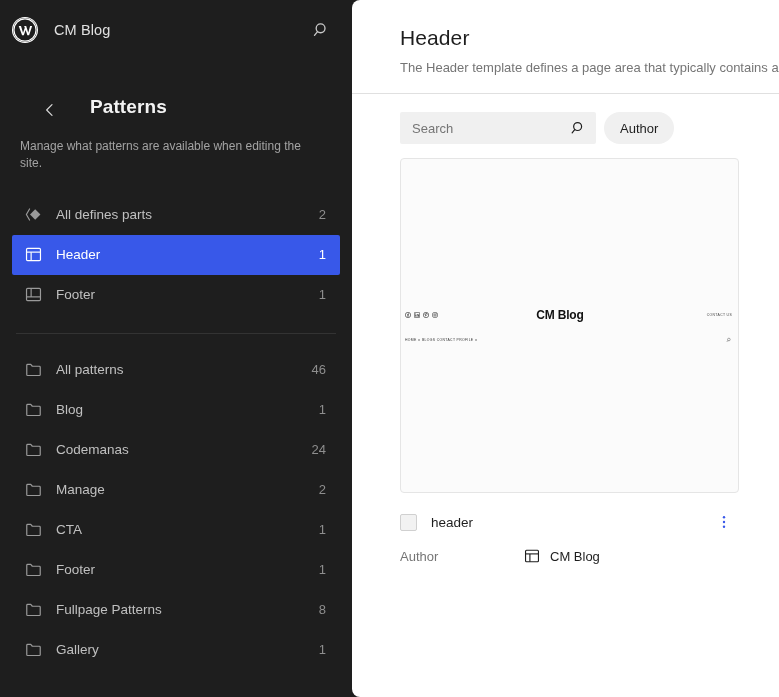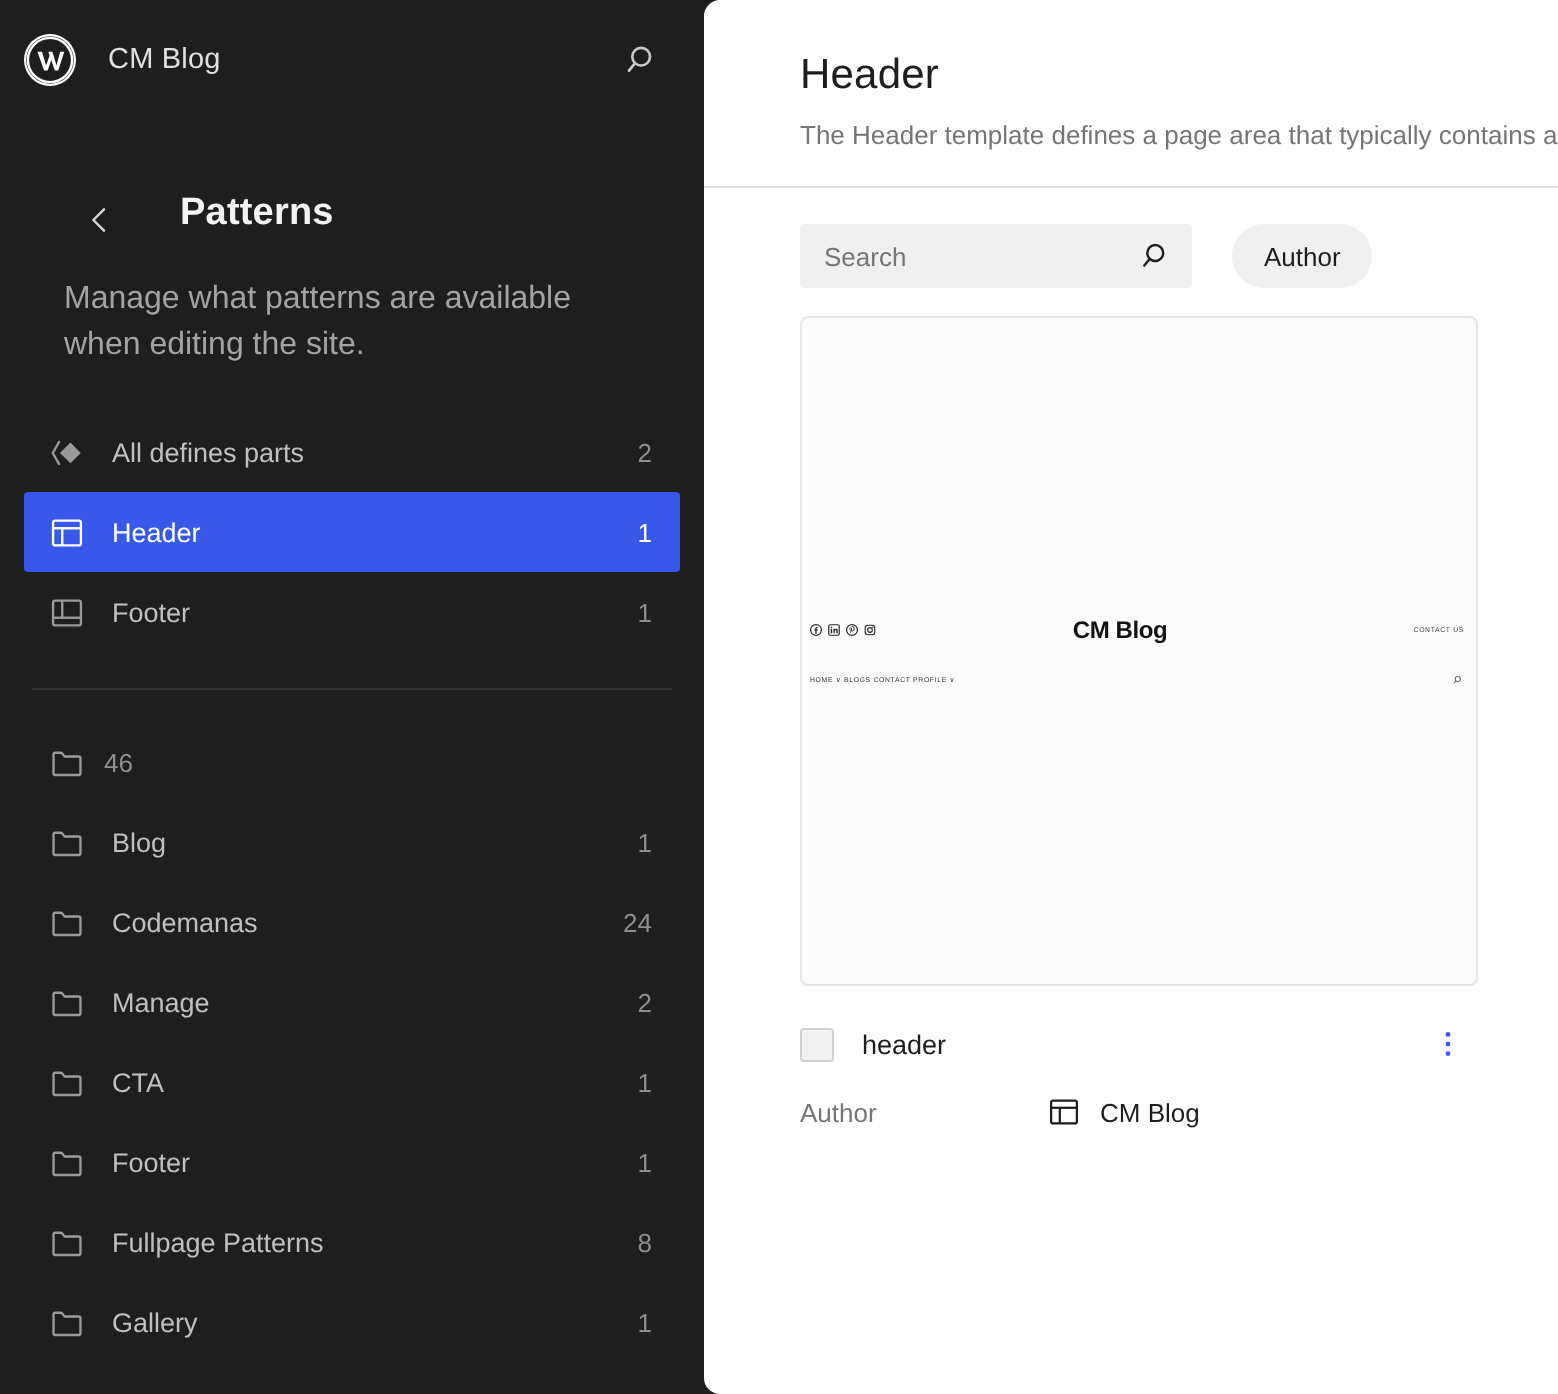--- a/index.html
+++ b/index.html
@@ -54,23 +54,22 @@
   .back-arrow {
     width: 28px; height: 28px; flex-shrink: 0;
     display: flex; align-items: center; justify-content: center;
     color: #d8d8d8; cursor: pointer;
   }
   .back-arrow svg { width: 16px; height: 16px; display: block; }
   .nav-title {
     color: #f3f3f3; font-size: 19px; font-weight: 600; letter-spacing: .1px;
   }
   .nav-desc {
-    color: #a3a3a3; font-size: 16px; line-height: 1.45;
+    color: #a3a3a3; font-size: 12px; line-height: 1.45;
     padding: 14px 40px 0 20px;
-    margin-left: 12px;
   }
 
   .nav-list { padding-top: 22px; }
   .nav-item {
     display: flex; align-items: center;
     height: 40px; margin: 0 12px;
     padding: 0 14px 0 10px;
     border-radius: 2px; cursor: pointer;
     color: #c0c0c0;
   }
@@ -109,21 +108,21 @@
   .main-title {
     font-size: 21px; font-weight: 400; color: #1e1e1e; letter-spacing: .1px;
   }
   .main-desc {
     margin-top: 10px; font-size: 13px; color: #757575;
     white-space: nowrap;
   }
   .main-divider { height: 1px; background: #e0e0e0; flex-shrink: 0; }
 
   .filters {
-    display: flex; align-items: center; gap: 20px;
+    display: flex; align-items: center; gap: 8px;
     padding: 18px 0 14px 48px; flex-shrink: 0;
   }
   .search-box {
     width: 196px; height: 32px;
     background: #f0f0f0; border-radius: 2px;
     display: flex; align-items: center;
     padding: 0 8px 0 12px;
   }
   .search-box input {
     flex: 1; border: none; outline: none; background: transparent;
@@ -306,20 +305,21 @@
     <div class="nav-sep"></div>
 
     <div class="nav-list" style="padding-top:0">
 
       <div class="nav-item">
         <span class="ni-icon">
           <svg viewBox="0 0 24 24" fill="none" stroke="currentColor" stroke-width="1.5">
             <path d="M3.5 18.5V6.6c0-.6.5-1.1 1.1-1.1h3.9l2 2.4h8.9c.6 0 1.1.5 1.1 1.1v9.5c0 .6-.5 1.1-1.1 1.1H4.6c-.6 0-1.1-.5-1.1-1.1z" stroke-linejoin="round"></path>
           </svg>
         </span>
+        <span class="ni-label">All patterns</span>
         <span class="ni-count">46</span>
       </div>
 
       <div class="nav-item">
         <span class="ni-icon">
           <svg viewBox="0 0 24 24" fill="none" stroke="currentColor" stroke-width="1.5">
             <path d="M3.5 18.5V6.6c0-.6.5-1.1 1.1-1.1h3.9l2 2.4h8.9c.6 0 1.1.5 1.1 1.1v9.5c0 .6-.5 1.1-1.1 1.1H4.6c-.6 0-1.1-.5-1.1-1.1z" stroke-linejoin="round"></path>
           </svg>
         </span>
         <span class="ni-label">Blog</span>

